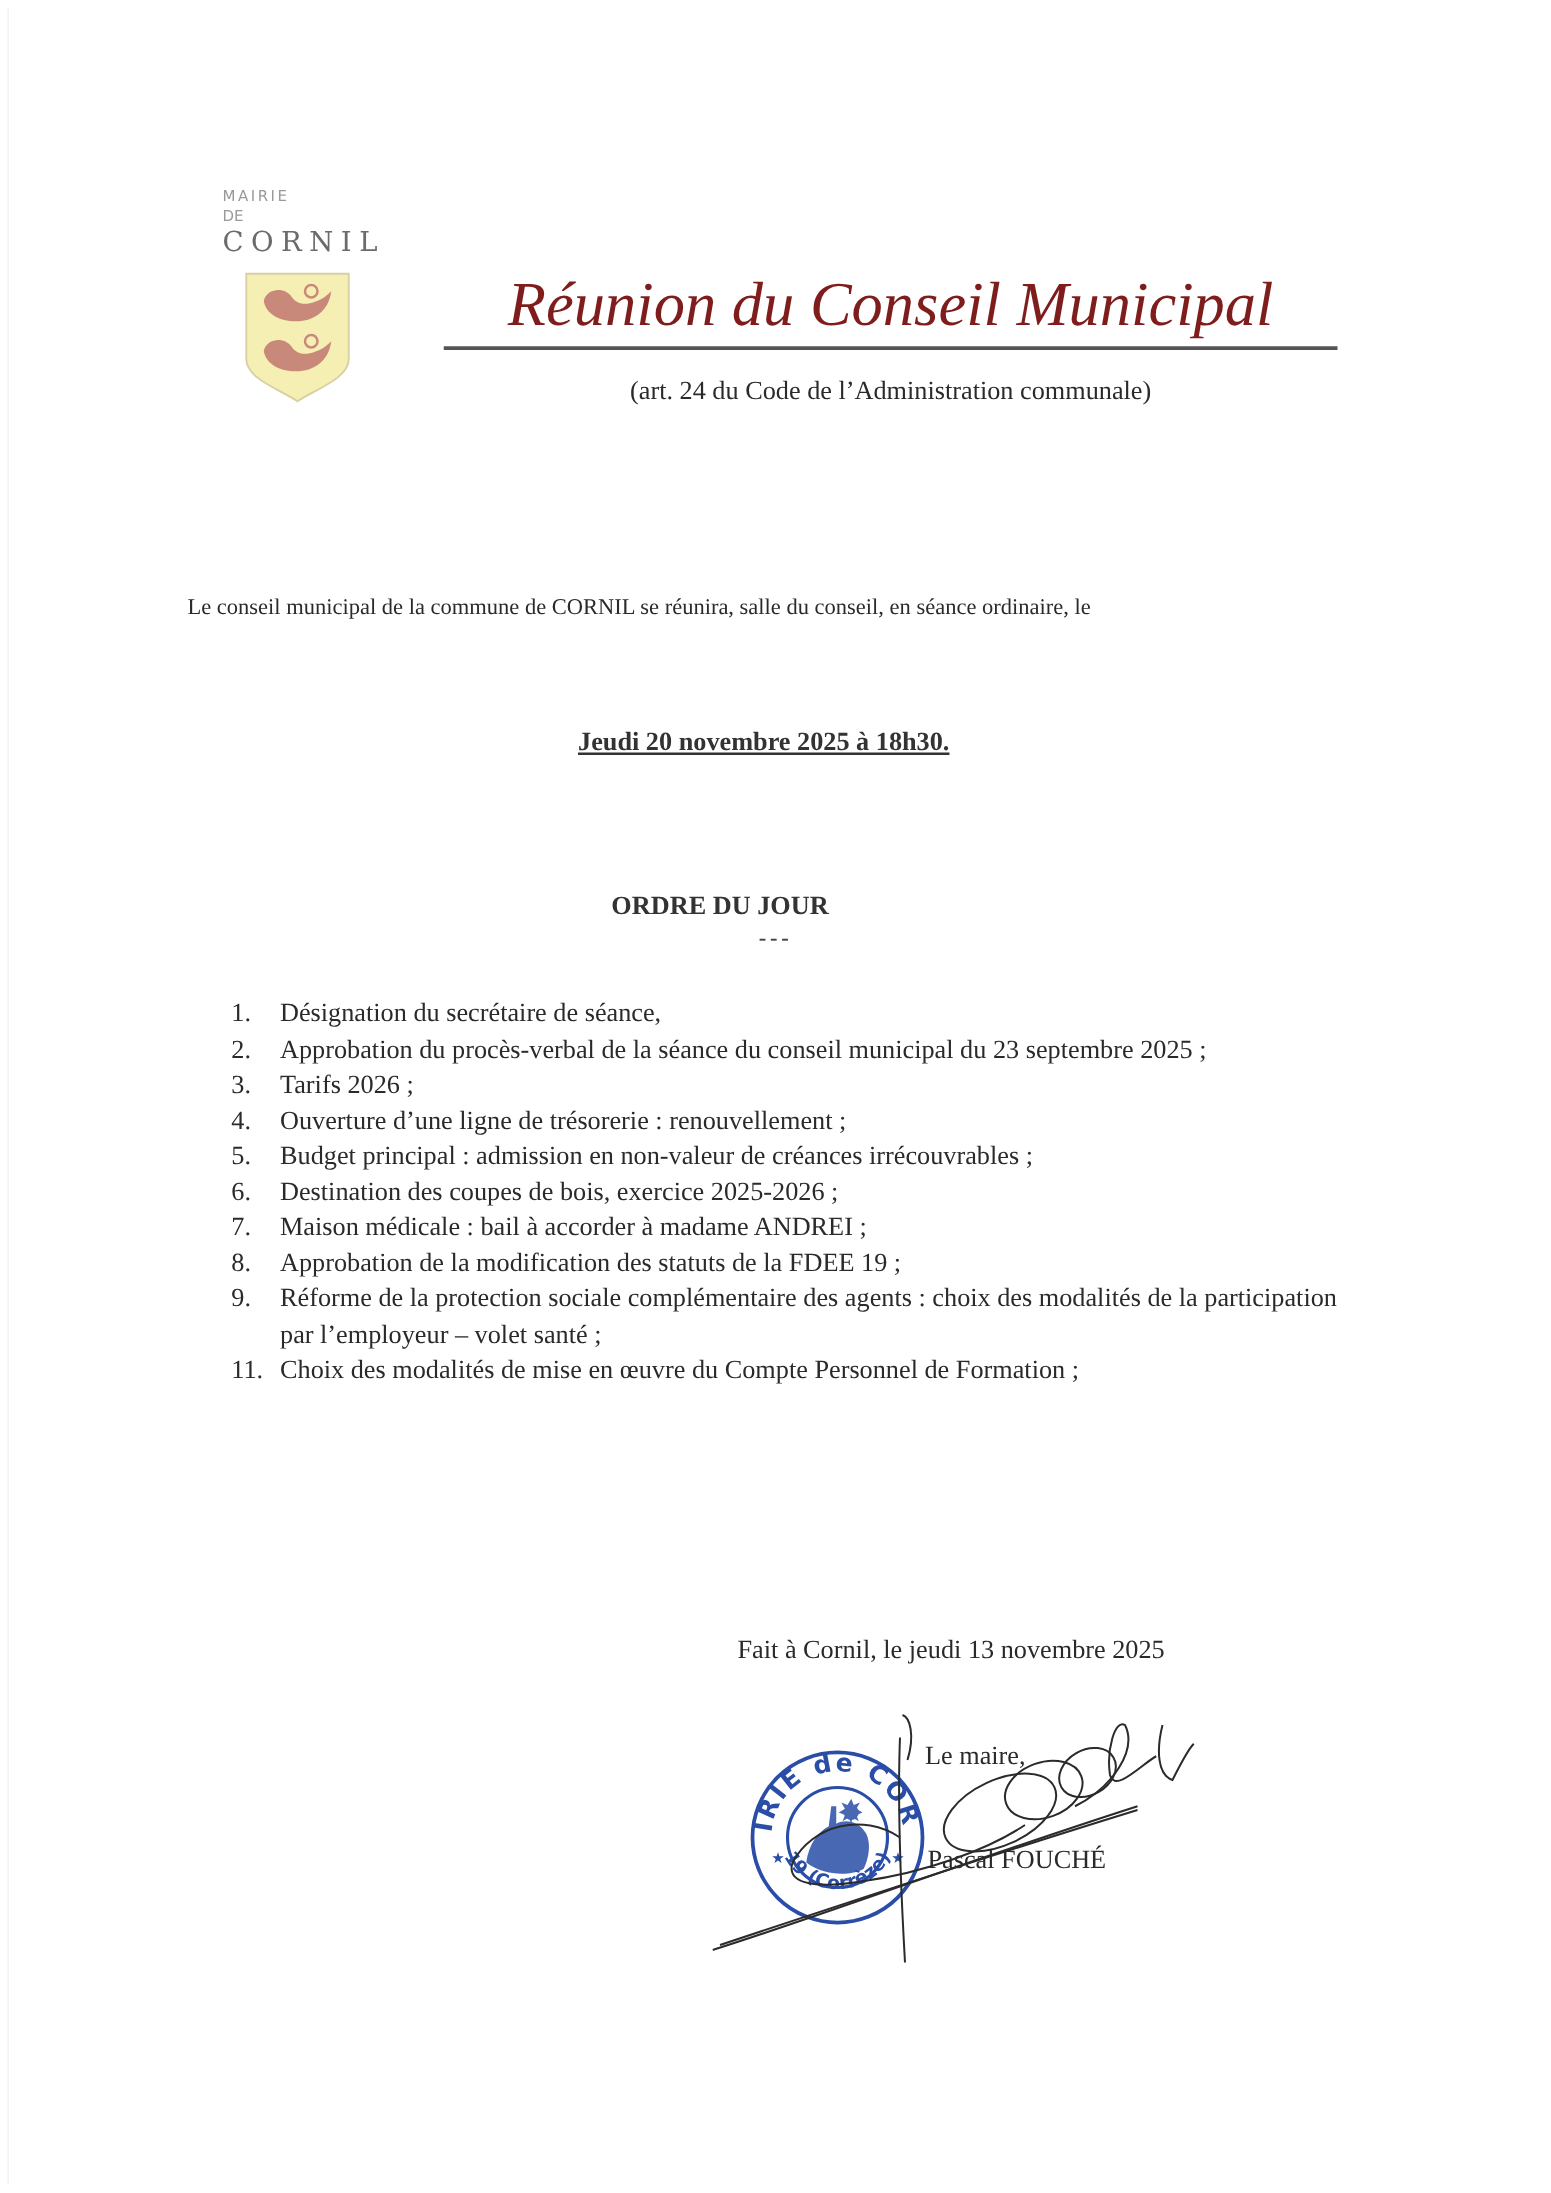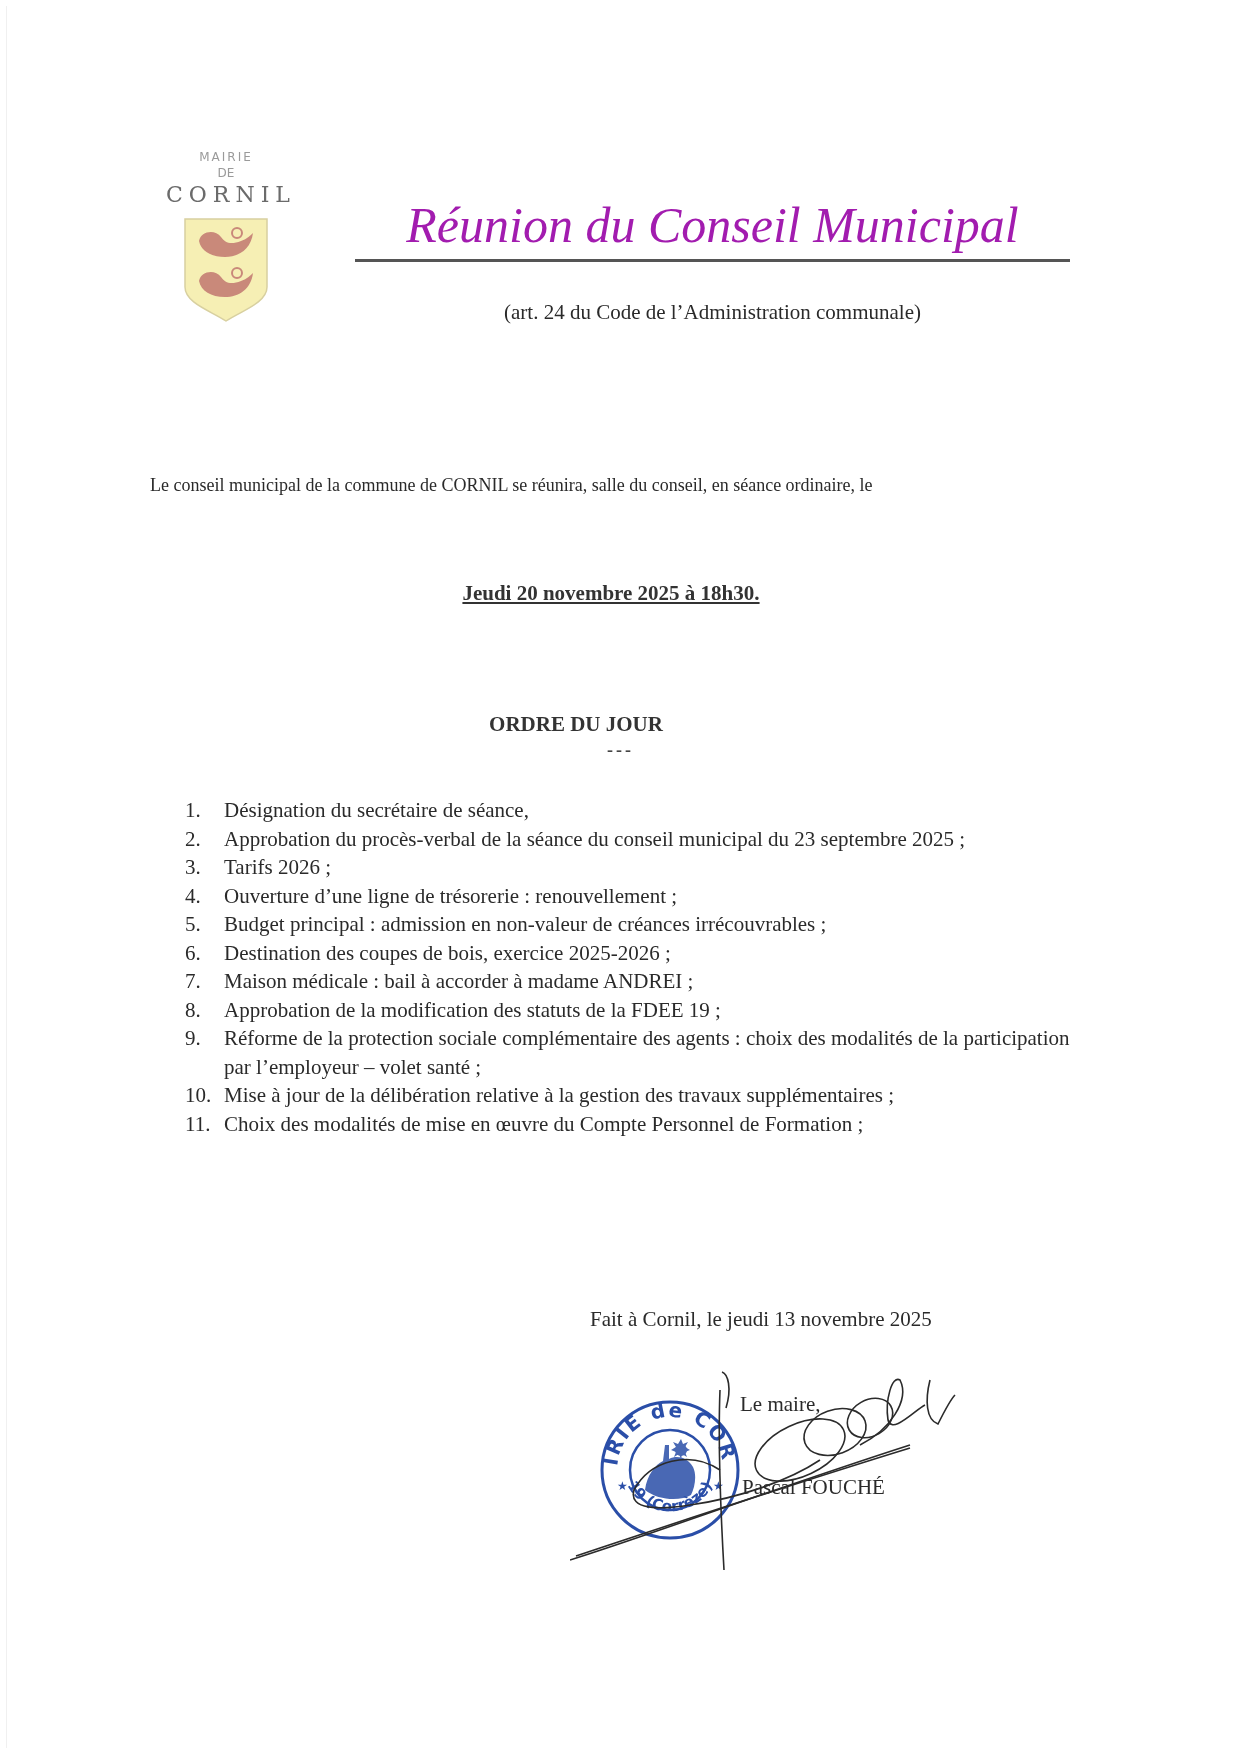--- a/index.html
+++ b/index.html
@@ -3,30 +3,30 @@
 <meta charset="utf-8">
 <style>
   html, body { margin: 0; padding: 0; background: #ffffff; }
   body {
     width: 1241px; height: 1754px; position: relative; overflow: hidden;
     font-family: "Liberation Serif", "DejaVu Serif", serif; color: #222;
   }
   .page-edge { position: absolute; left: 6px; top: 6px; width: 1px; height: 1742px; background: #f0f0f0; }
 
   
-  .logo { position: absolute; left: 166px; top: 150px; width: 120px; text-align: center; }
+  .logo { position: absolute; left: 178px; top: 150px; width: 120px; }
   .logo .mairie { font-size: 12px; letter-spacing: 2px; color: #9a9a9a; font-family: "DejaVu Sans", sans-serif; }
   .logo .de { font-size: 12px; color: #9a9a9a; margin-top: 2px; font-family: "DejaVu Sans", sans-serif; }
   .logo .cornil { font-size: 22px; letter-spacing: 6px; color: #6b6b6b; margin-top: 2px; font-family: "DejaVu Serif", serif; }
   .shield { display: block; margin: 8px auto 0; }
 
   
   .title {
-    position: absolute; left: 355px; top: 191px; width: 715px;
-    font-style: italic; font-size: 50px; color: #a21caf; text-align: center;
+    position: absolute; left: 355px; top: 209px; width: 715px;
+    font-style: italic; font-size: 50px; color: #7f1d1d; text-align: center;
     border-bottom: 3px solid #555; line-height: 68px; padding-bottom: 0;
   }
   .subtitle { position: absolute; left: 355px; top: 300px; width: 715px; text-align: center; font-size: 21px; color: #2a2a2a; }
 
   .intro { position: absolute; left: 150px; top: 470px; width: 880px; font-size: 18px; line-height: 30px; color: #2a2a2a; }
   .meeting-date {
     position: absolute; left: 0; width: 1222px; top: 581px; text-align: center;
     font-size: 21px; font-weight: bold; text-decoration: underline; color: #333;
   }
   .agenda-title { position: absolute; left: 0; width: 1152px; top: 712px; text-align: center; font-size: 21px; font-weight: bold; color: #333; }
@@ -104,24 +104,20 @@
     </li>
   <li>
       <span class="num">8.</span>
       <span class="txt">Approbation de la modification des statuts de la FDEE 19 ;</span>
     </li>
   <li>
       <span class="num">9.</span>
       <span class="txt">Réforme de la protection sociale complémentaire des agents :  choix des modalités de la participation par l’employeur – volet santé ;</span>
     </li>
   <li>
-      <span class="num">10.</span>
-      <span class="txt">Mise à jour de la délibération relative à la gestion des travaux supplémentaires ;</span>
-    </li>
-  <li>
       <span class="num">11.</span>
       <span class="txt">Choix des modalités de mise en œuvre du Compte Personnel de Formation ;</span>
     </li>
 </ol>
 
 <div class="signoff">Fait à Cornil, le jeudi 13 novembre 2025</div>
 <div class="mayor-label">Le maire,</div>
 <div class="mayor-name">Pascal FOUCHÉ</div>
 
 <svg class="stamp" width="150" height="150" viewBox="0 0 150 150">

